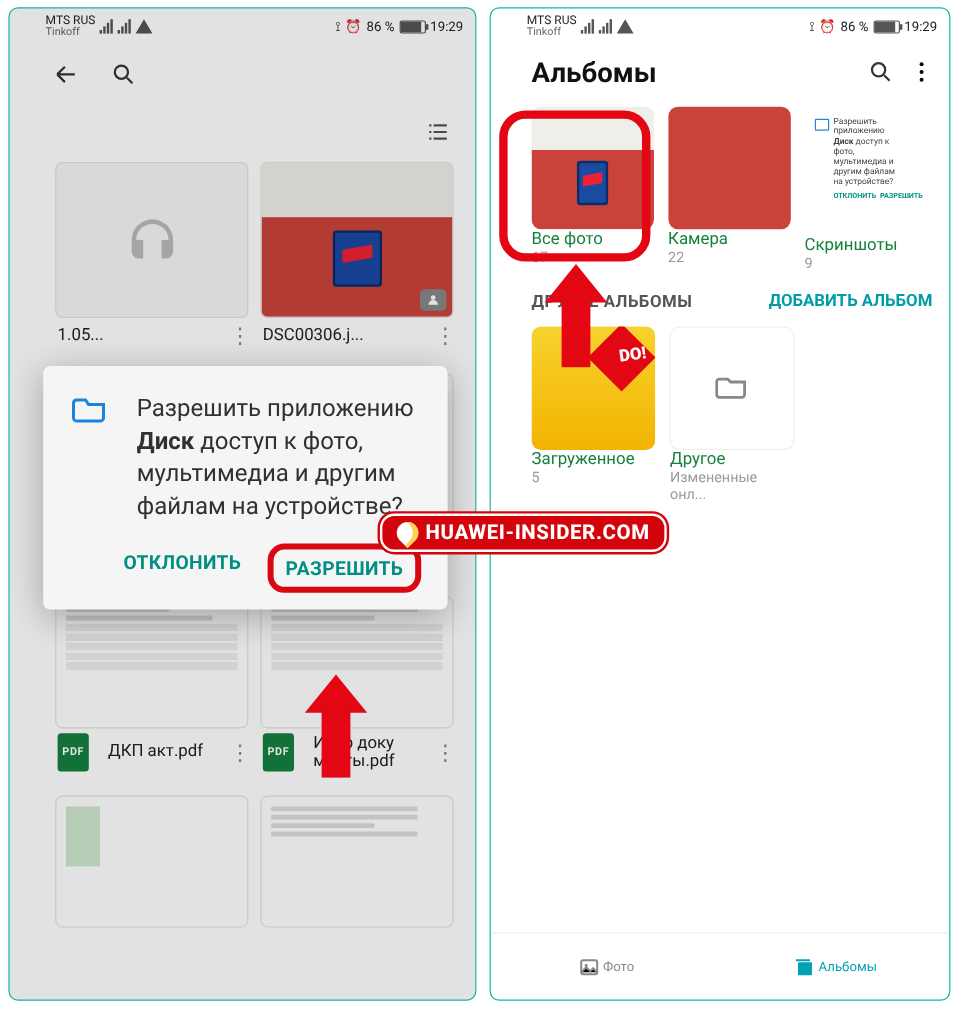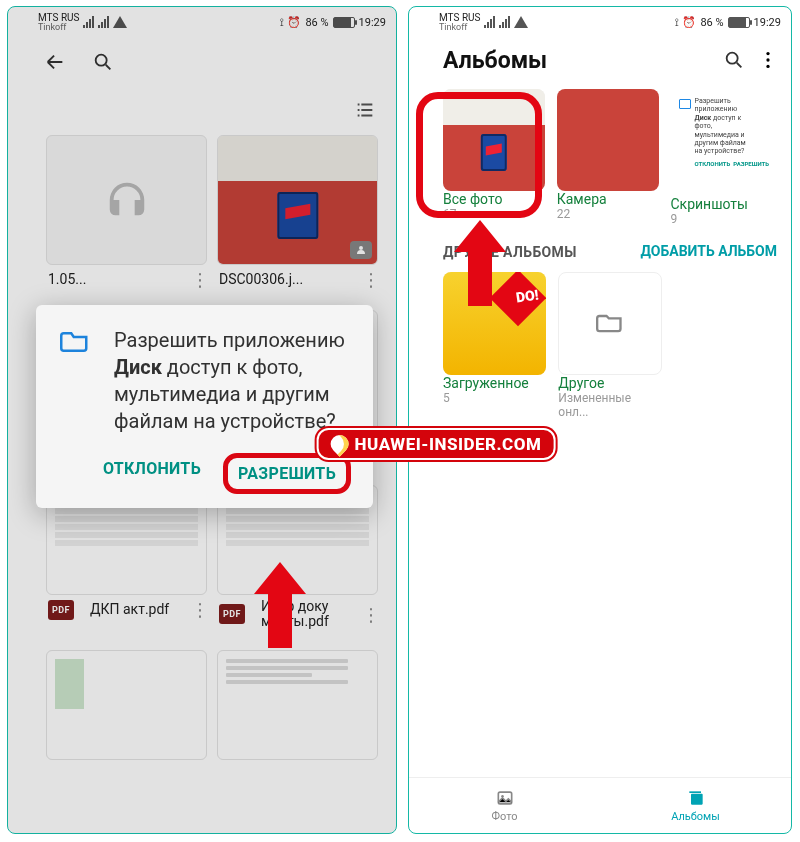--- a/index.html
+++ b/index.html
@@ -54,21 +54,21 @@
   
   .viewrow { display:flex; justify-content:flex-end; padding:4px 14px 8px; }
   .viewrow svg { width:22px;height:22px;color:#555; }
 
   
   .grid2 { display:grid; grid-template-columns: 1fr 1fr; gap:10px 10px; padding:0 18px; }
   .thumb-lg { height:130px; border:1px solid #e3e3e3; border-radius:6px; background:#f6f6f6;
     display:flex;align-items:center;justify-content:center; overflow:hidden; position:relative;}
   .thumb-lg.headphones svg{width:46px;height:46px;color:#bbb;}
   .frow { display:flex; align-items:center; gap:16px; padding:4px 0 10px 2px; }
-  .fbadge { width:26px;height:20px;background:#7f1d1d;border-radius:3px;color:#fff;
+  .fbadge { width:26px;height:32px;background:#15803d;border-radius:3px;color:#fff;
     font-size:9px;font-weight:700;display:flex;align-items:center;justify-content:center;letter-spacing:.5px;}
   .fname { font-size:14px;color:#222;flex:1;line-height:1.1; }
   .fmore { color:#888; font-size:18px; width:16px; text-align:center; }
 
   .docthumb { height:110px; border:1px solid #e3e3e3; border-radius:6px; background:#fff;
     padding:8px; display:flex; flex-direction:column; gap:3px;}
   .docthumb .line{height:4px;background:#ddd;border-radius:1px;}
   .docthumb .line.s{width:60%}.docthumb .line.m{width:85%}.docthumb .tbl{height:40px;
     background:repeating-linear-gradient(#eee,#eee 6px,#fff 6px,#fff 8px);}
 
@@ -104,21 +104,21 @@
   .th.gray .circ svg{width:26px;height:26px;color:#fff;}
   .th.white{background:#fff;border:1px solid #eee;}
   .th.white svg{width:28px;height:28px;color:#888;}
   .th.trash{background:#fff;border:1px solid #eee;}
   .th.trash .circ{width:56px;height:56px;border-radius:50%;background:#f1f1f1;display:flex;align-items:center;justify-content:center;}
   .th.trash svg{width:24px;height:24px;color:#666;}
 
   
   .bnav{position:absolute;left:0;right:0;bottom:0;height:56px;border-top:1px solid #eee;
     display:flex;}
-  .bnav .tab{flex:1;display:flex;flex-direction:column;align-items:center;justify-content:center;
+  .bnav .tab{flex:1;display:flex;flex-direction:row;align-items:center;justify-content:center;
     font-size:11px;color:#888;gap:2px;}
   .bnav .tab.active{color:#00a3b4;}
   .bnav svg{width:20px;height:20px;}
 
   
   .watermark{position:absolute;left:50%;top:428px;transform:translateX(-50%);
     background:#d4040c;border:2px solid #fff;border-radius:12px;
     box-shadow:0 0 0 2px #d4040c; padding:4px 12px;color:#fff;
     font-size:17px;font-weight:800;letter-spacing:.5px;display:flex;align-items:center;gap:6px;z-index:50;margin-left:36px;}
   .petal{width:18px;height:18px;border-radius:50% 50% 0 50%;background:#fff;transform:rotate(45deg);

